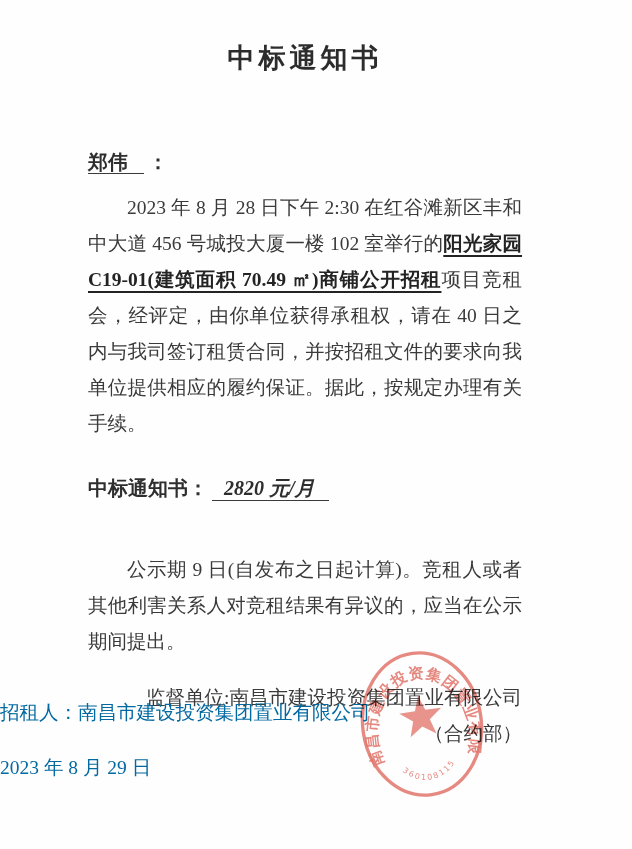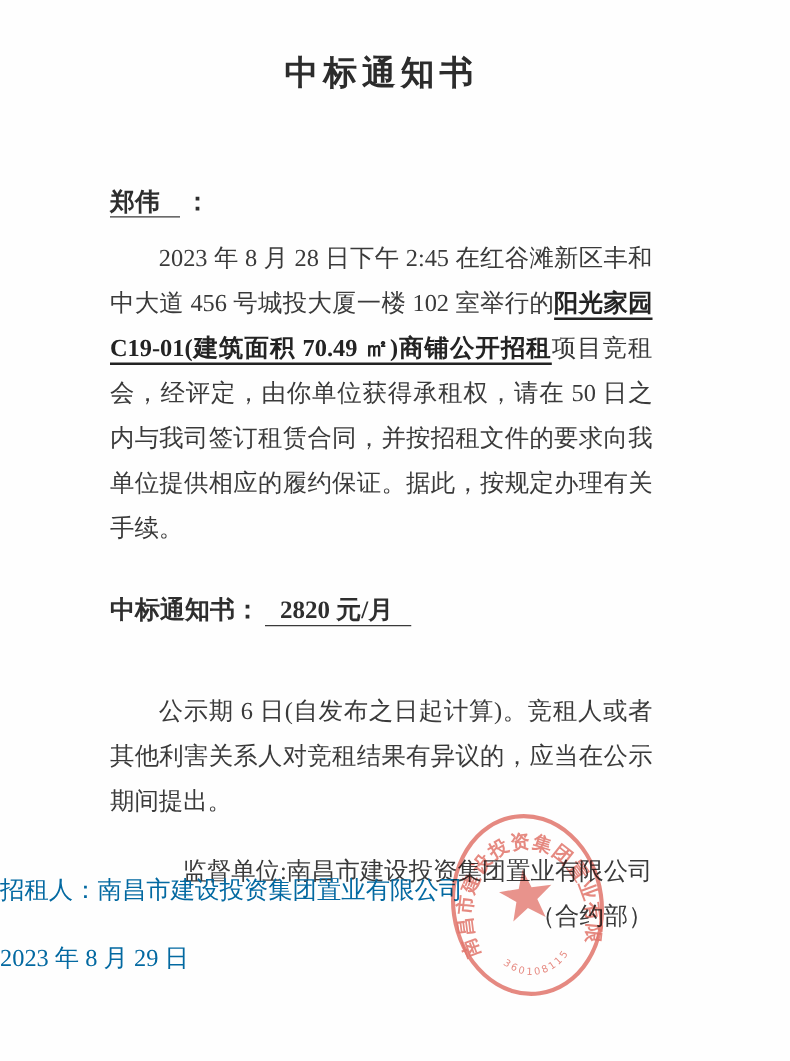--- a/index.html
+++ b/index.html
@@ -63,20 +63,21 @@
     color: #2e2e2e;
   }
   .result-label {
     font-weight: bold;
   }
   .result-value {
     font-weight: bold;
     border-bottom: 1.6px solid #3a3a3a;
     padding: 0 14px 1px 12px;
     margin-left: 4px;
+    font-style: italic;
   }
   .notice-paragraph {
     margin-top: 46px;
     font-size: 19.5px;
     line-height: 36px;
     text-align: justify;
     text-indent: 2em;
     color: #3a3a3a;
   }
   .info-line {
@@ -118,27 +119,27 @@
 <body>
 
 <div class="page">
 
   <h1 class="doc-title">中标通知书</h1>
 
   <div class="addressee-line">
     <span class="addressee-name">郑伟</span><span class="addressee-colon">：</span>
   </div>
 
-  <p class="body-paragraph"><span>2023 年 8 月 28 日下午 2:45 在红谷滩新区丰和中大道 456 号城投大厦一楼 102 室举行的</span><span class="emphasis">阳光家园 C19-01(建筑面积 70.49 ㎡)商铺公开招租</span><span>项目竞租会，经评定，由你单位获得承租权，请在 50 日之内与我司签订租赁合同，并按招租文件的要求向我单位提供相应的履约保证。据此，按规定办理有关手续。</span></p>
+  <p class="body-paragraph"><span>2023 年 8 月 28 日下午 2:30 在红谷滩新区丰和中大道 456 号城投大厦一楼 102 室举行的</span><span class="emphasis">阳光家园 C19-01(建筑面积 70.49 ㎡)商铺公开招租</span><span>项目竞租会，经评定，由你单位获得承租权，请在 40 日之内与我司签订租赁合同，并按招租文件的要求向我单位提供相应的履约保证。据此，按规定办理有关手续。</span></p>
 
   <div class="result-line">
     <span class="result-label">中标通知书：</span><span class="result-value">2820 元/月</span>
   </div>
 
-  <p class="notice-paragraph">公示期 6 日(自发布之日起计算)。竞租人或者其他利害关系人对竞租结果有异议的，应当在公示期间提出。</p>
+  <p class="notice-paragraph">公示期 9 日(自发布之日起计算)。竞租人或者其他利害关系人对竞租结果有异议的，应当在公示期间提出。</p>
 
   <div class="info-line">监督单位:南昌市建设投资集团置业有限公司（合约部）</div>
 
   <div class="signature-block">
     <div class="signature-lessor">招租人：南昌市建设投资集团置业有限公司</div>
     <div class="signature-date">2023 年 8 月 29 日</div>
   </div>
 
   <svg class="stamp" viewBox="0 0 160 190" xmlns="http://www.w3.org/2000/svg">
     <g transform="rotate(-8 80 95)" fill="none">

